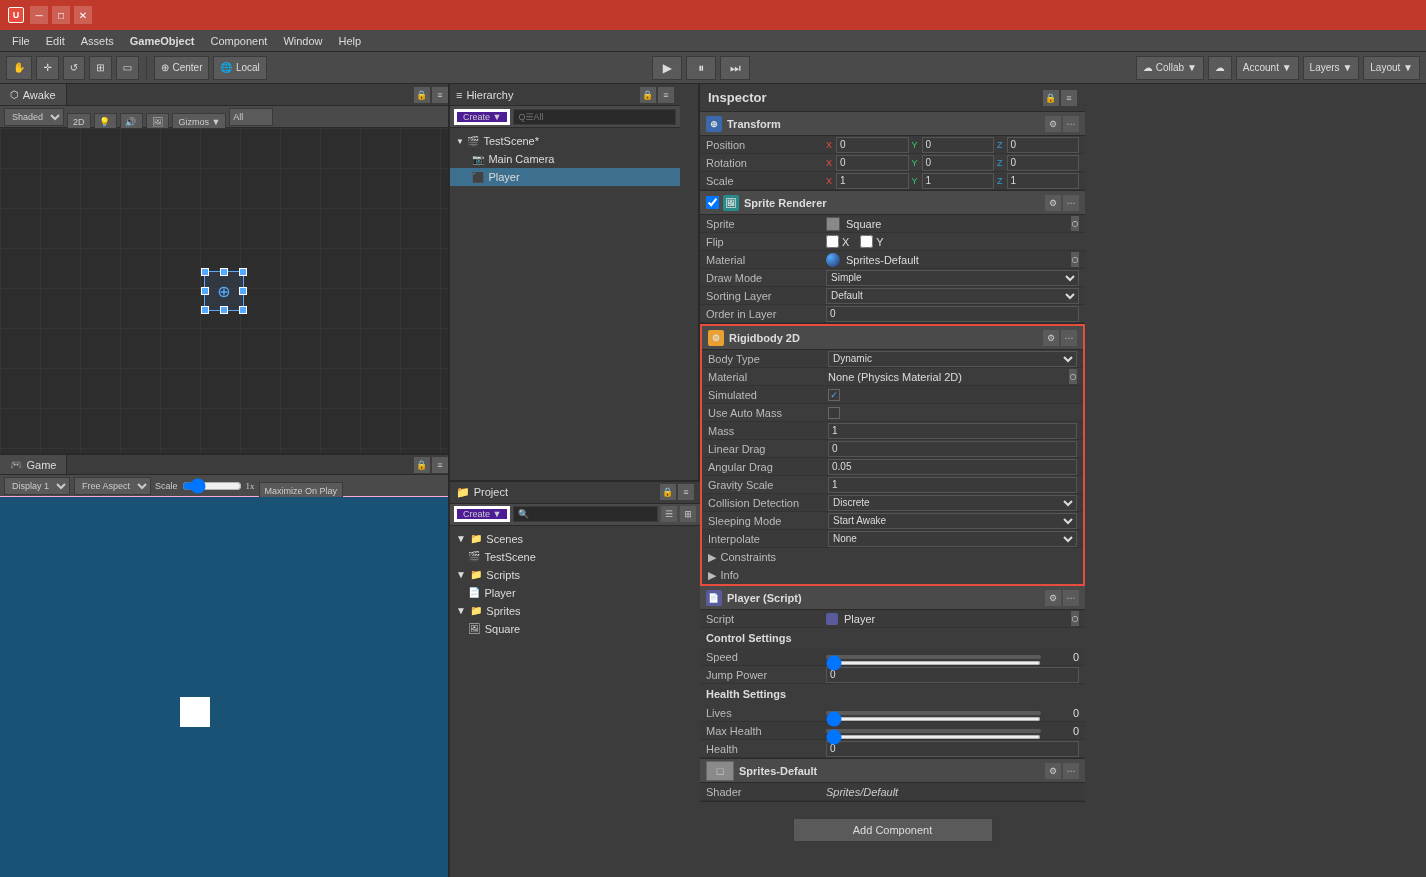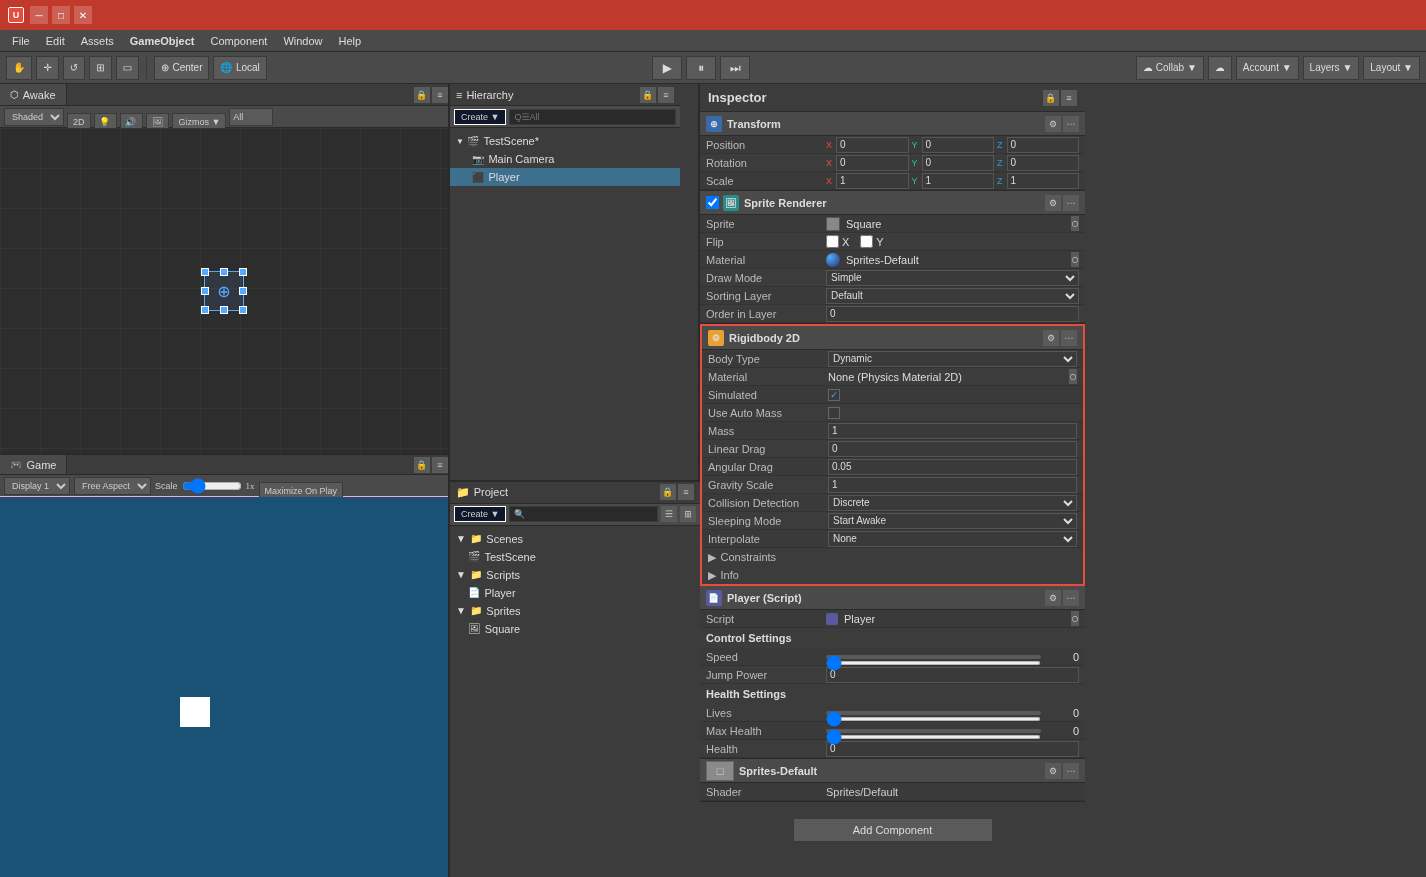--- a/index.html
+++ b/index.html
@@ -247,22 +247,22 @@
     .hierarchy-toolbar {
       height: 22px;
       background: #4a4a4a;
       display: flex;
       align-items: center;
       padding: 0 4px;
       gap: 3px;
       border-bottom: 1px solid #2a2a2a;
     }
     .hier-btn {
-      background: #0f172a;
-      border: 1px solid #ffffff;
+      background: #4c1d95;
+      border: 3px solid #ffffff;
       color: #ccc;
       height: 16px;
       padding: 0 6px;
       font-size: 9px;
       cursor: pointer;
     }
     .hier-search {
       flex: 1;
       background: #2a2a2a;
       border: 1px solid #3a3a3a;
@@ -1011,21 +1011,21 @@
         <div class="component-header">
           <div style="width:28px;height:20px;background:#8a8a8a;border:1px solid #666;margin-right:5px;display:flex;align-items:center;justify-content:center;">□</div>
           <span>Sprites-Default</span>
           <div style="margin-left:auto;display:flex;gap:2px;">
             <button class="panel-ctrl-btn">⚙</button>
             <button class="panel-ctrl-btn">⋯</button>
           </div>
         </div>
         <div class="insp-row">
           <span class="insp-label">Shader</span>
-          <span style="color:#ccc;font-size:11px;">Sprites/Default</span>
+          <span style="color:#ccc;font-size:11px;font-style:italic;">Sprites/Default</span>
         </div>
       </div>
 
       <div style="text-align:center;padding:8px;">
         <button class="add-component-btn">Add Component</button>
       </div>
 
     </div>
   </div>
 

